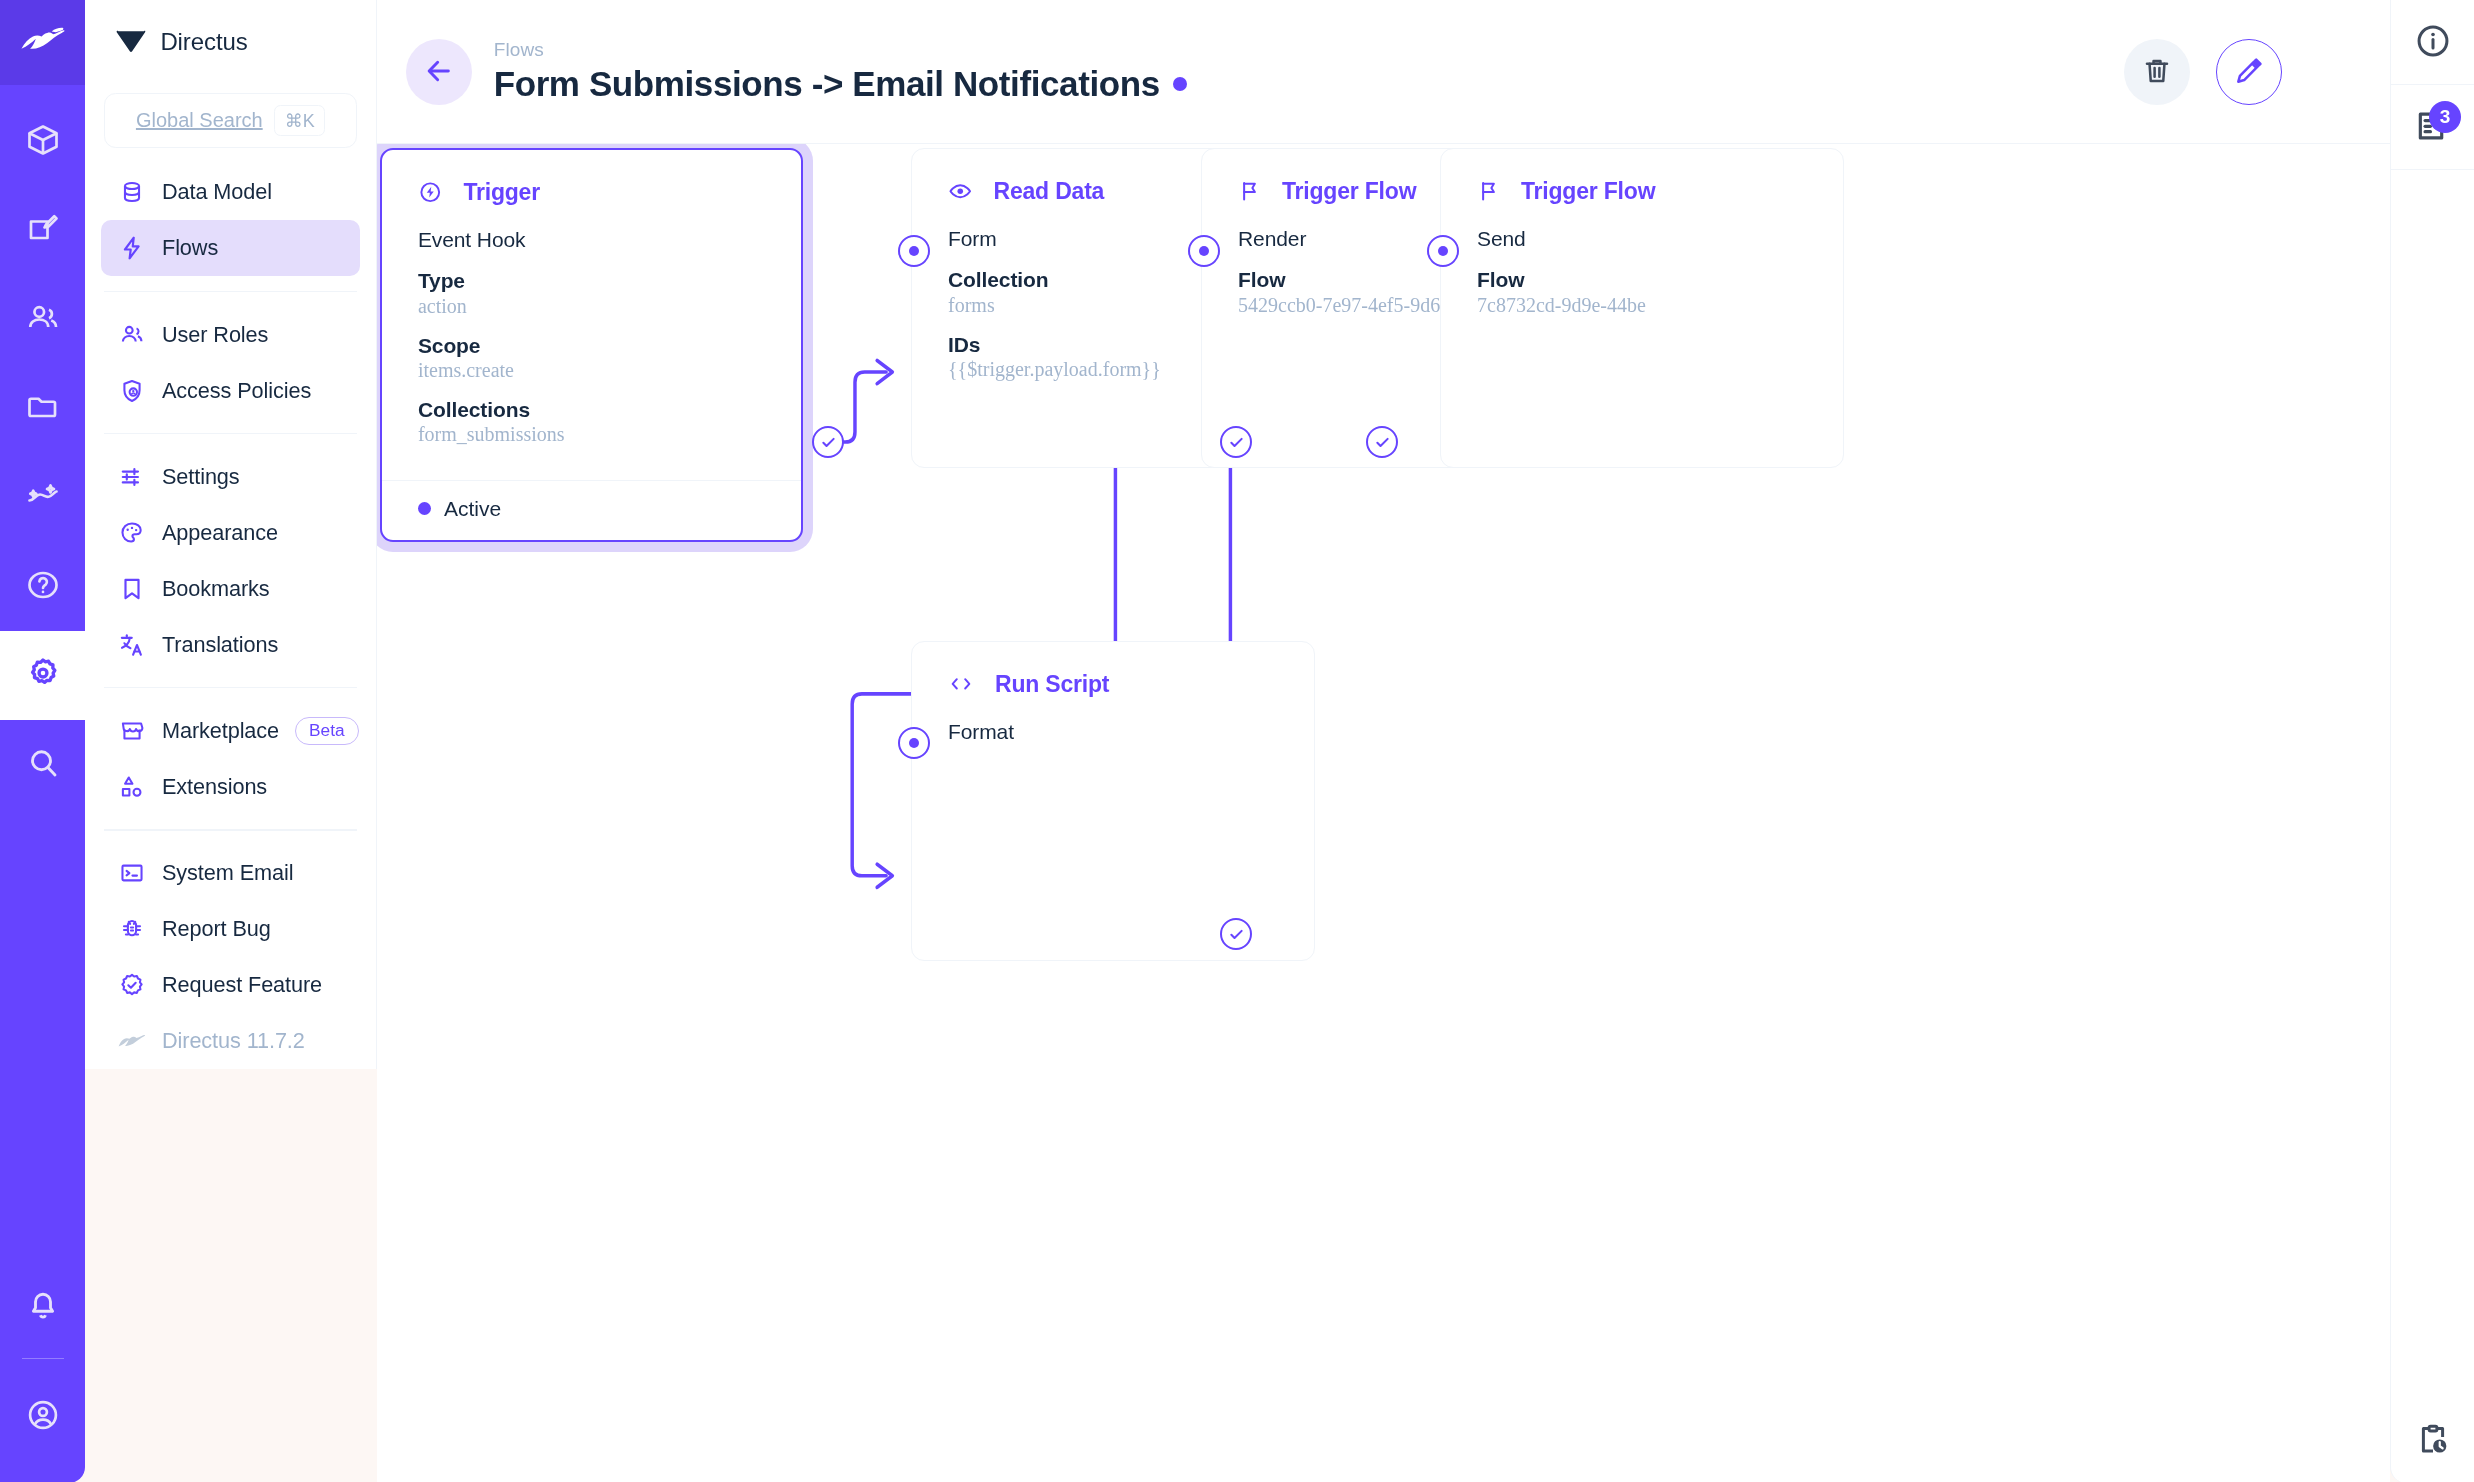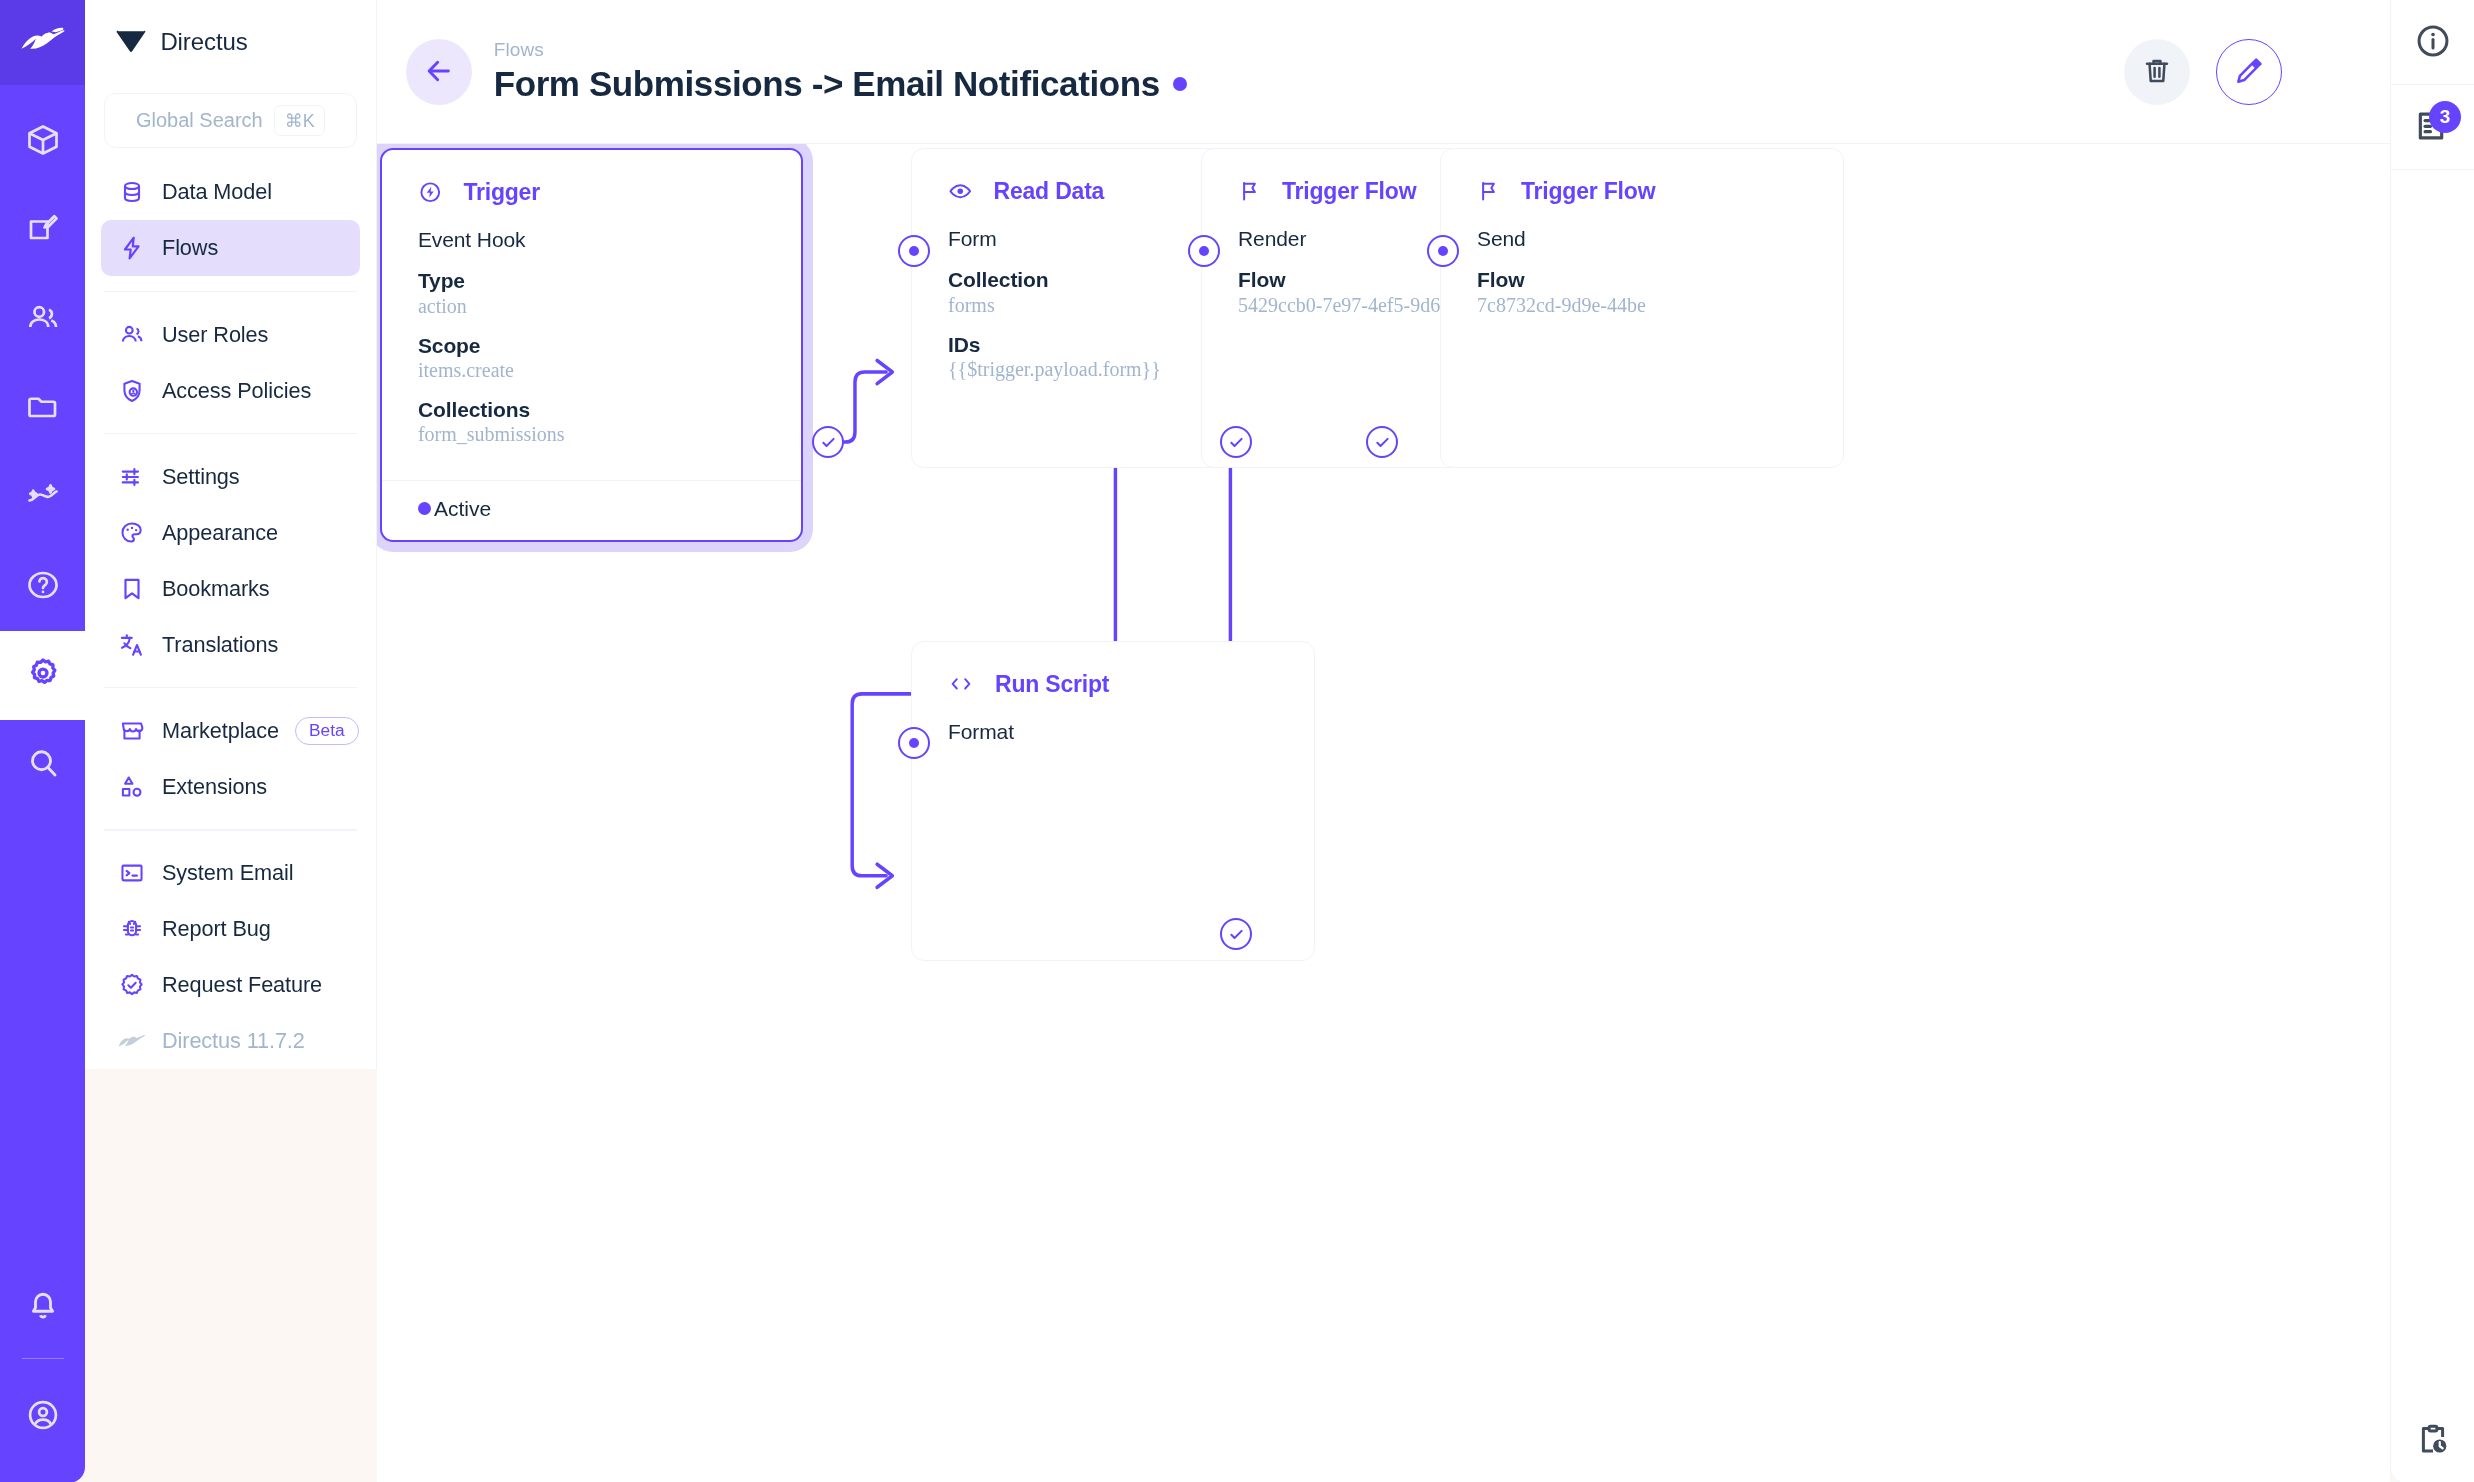--- a/index.html
+++ b/index.html
@@ -106,20 +106,21 @@
     border-radius: 11.6px;
     display: flex;
     align-items: center;
     justify-content: center;
     gap: 11.6px;
     background: #ffffff;
   }
   .search-placeholder {
     font-size: 20px;
     color: #a2b5cd;
+    text-decoration: underline;
   }
   .kbd {
     border: 1.4px solid #f0f4f9;
     border-radius: 6.5px;
     padding: 3.6px 9.4px;
     font-size: 18px;
     color: #a2b5cd;
   }
   .nav-section { padding-top: 16px; }
   .nav-item {
@@ -276,21 +277,21 @@
     color: #a2b5cd;
     white-space: nowrap;
     overflow: hidden;
     text-overflow: ellipsis;
   }
   .node-footer {
     border-top: 1.4px solid #f0f4f9;
     padding: 16px 36px 19px 36px;
     display: flex;
     align-items: center;
-    gap: 3px;
+    gap: 13px;
   }
   .status-dot {
     width: 13px; height: 13px; border-radius: 50%;
     background: #6644ff; flex: 0 0 13px;
   }
   .status-text { font-size: 21px; color: #172940; }
 
   
   .port {
     position: absolute;

